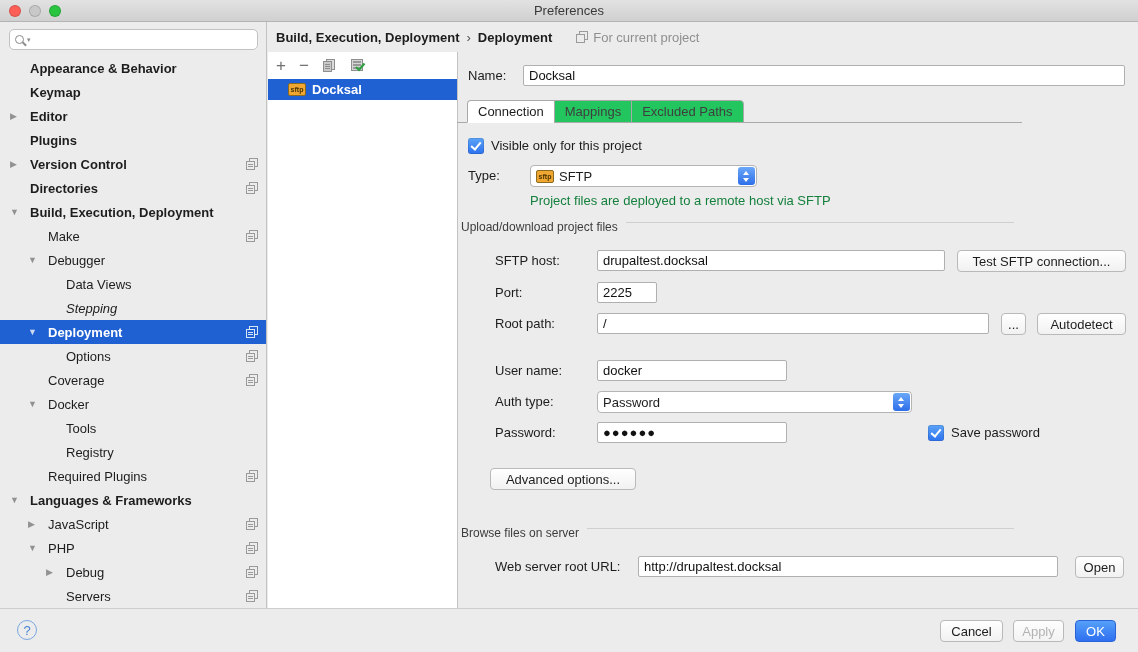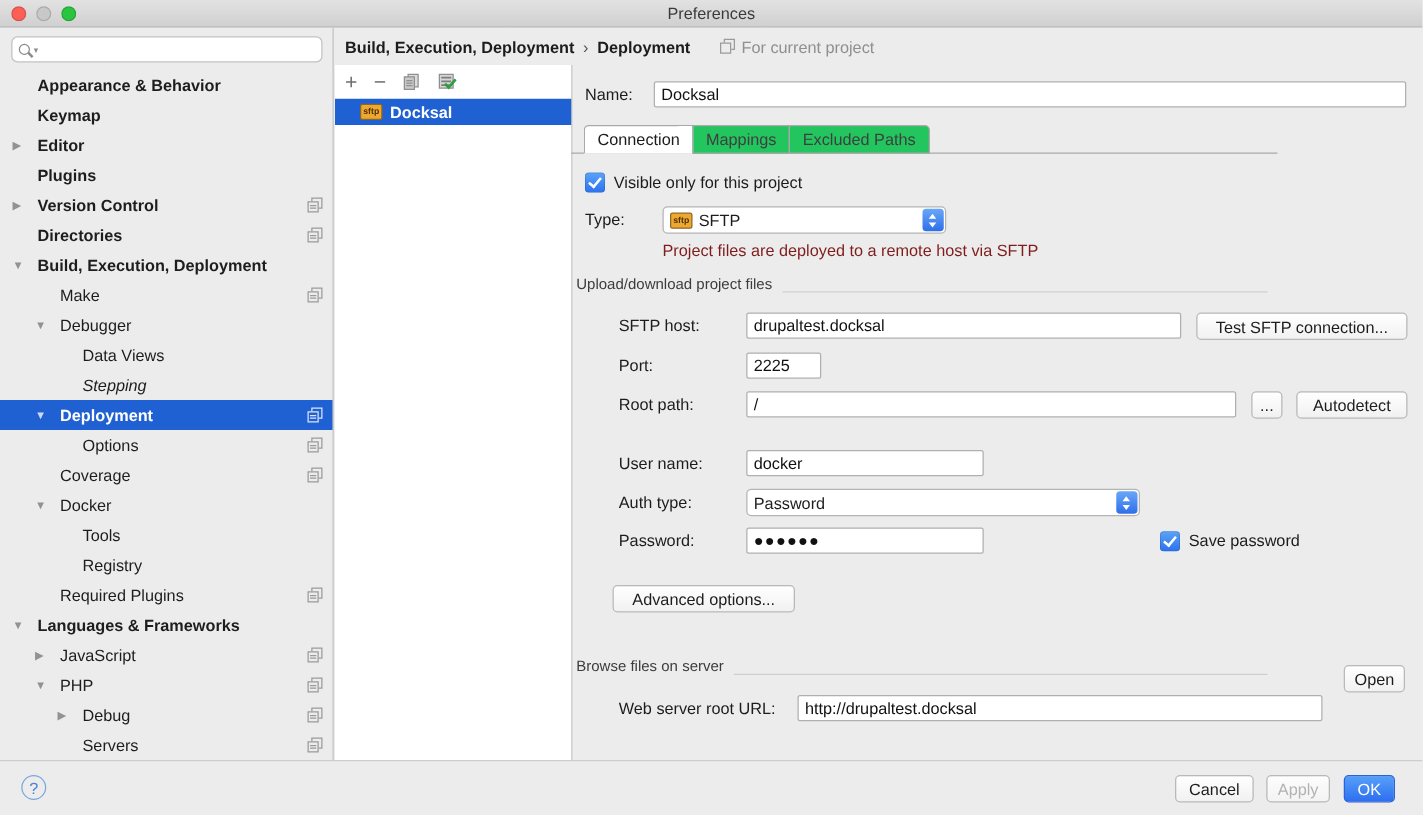--- a/index.html
+++ b/index.html
@@ -88,24 +88,24 @@
     border:1px solid #b9b9b9; border-radius:4px; font-family:inherit; font-size:13px;
     color:#1d1d1d; text-align:center; cursor:default; }
   .tabbar { position:absolute; top:48px; left:0; right:0; height:23px; }
   .tabbar::after { content:''; position:absolute; left:-1px; right:0; bottom:0; border-bottom:1px solid #a9a9a9; }
   .tab { position:relative; z-index:1; display:inline-block; height:23px; line-height:22px;
     padding:0 10px; border:1px solid #a9a9a9; background:#22c55e; margin-left:-1px;
     color:#3f3f3f; cursor:default; }
   .tab.first { border-top-left-radius:4px; margin-left:9px; }
   .tab.last { border-top-right-radius:4px; }
   .tab.active { background:#fff; border-bottom-color:#fff; color:#1c1c1c; }
-  .group-hdr { position:absolute; left:3px; right:8px; display:flex; align-items:flex-end; gap:8px; }
+  .group-hdr { position:absolute; left:3px; right:8px; display:flex; align-items:flex-start; gap:8px; }
   .group-hdr .g-title { font-size:12px; color:#3c3c3c; white-space:nowrap; }
   .group-hdr .g-line { flex:1; height:1px; background:#cfcfcf; margin-top:2px; }
-  .help-note { position:absolute; color:#7f1d1d; }
+  .help-note { position:absolute; color:#15803d; }
   .pw { letter-spacing:1px; }
 
   
   .footer { position:absolute; left:0; right:0; bottom:0; height:44px; background:#ececec;
     border-top:1px solid #cdcdcd; z-index:20; }
   .help-btn { position:absolute; left:17px; top:11px; width:20px; height:20px; border-radius:50%;
     border:1px solid #7aa6e0; color:#4a82d6; font-size:13px; line-height:19px; text-align:center; cursor:default; }
   .footer .btn { top:11px; }
   .btn.primary { background:linear-gradient(#55a0f9,#2e6ff0); border-color:#2a63d8; color:#fff; }
   .btn.disabled { color:#b3b3b3; background:linear-gradient(#fdfdfd,#f3f3f3); }
@@ -324,21 +324,21 @@
 
   <button class="btn" style="left:32px; top:416px; width:146px;">Advanced options...</button>
 
   <div class="group-hdr" style="top:474px;">
     <span class="g-title">Browse files on server</span>
     <span class="g-line"></span>
   </div>
 
   <span class="lbl" style="left:37px; top:504px;">Web server root URL:</span>
   <input class="txt-input" style="left: 180px; top: 504px; width: 420px;" value="http://drupaltest.docksal">
-  <button class="btn" style="left:617px; top:480px; width:49px;">Open</button>
+  <button class="btn" style="left:617px; top:504px; width:49px;">Open</button>
 </div>
 
 <div class="footer">
   <span class="help-btn">?</span>
   <button class="btn" style="right:135px; width:63px;">Cancel</button>
   <button class="btn disabled" style="right:74px; width:51px;">Apply</button>
   <button class="btn primary" style="right:22px; width:41px;">OK</button>
 </div>
 
 </body></html>

